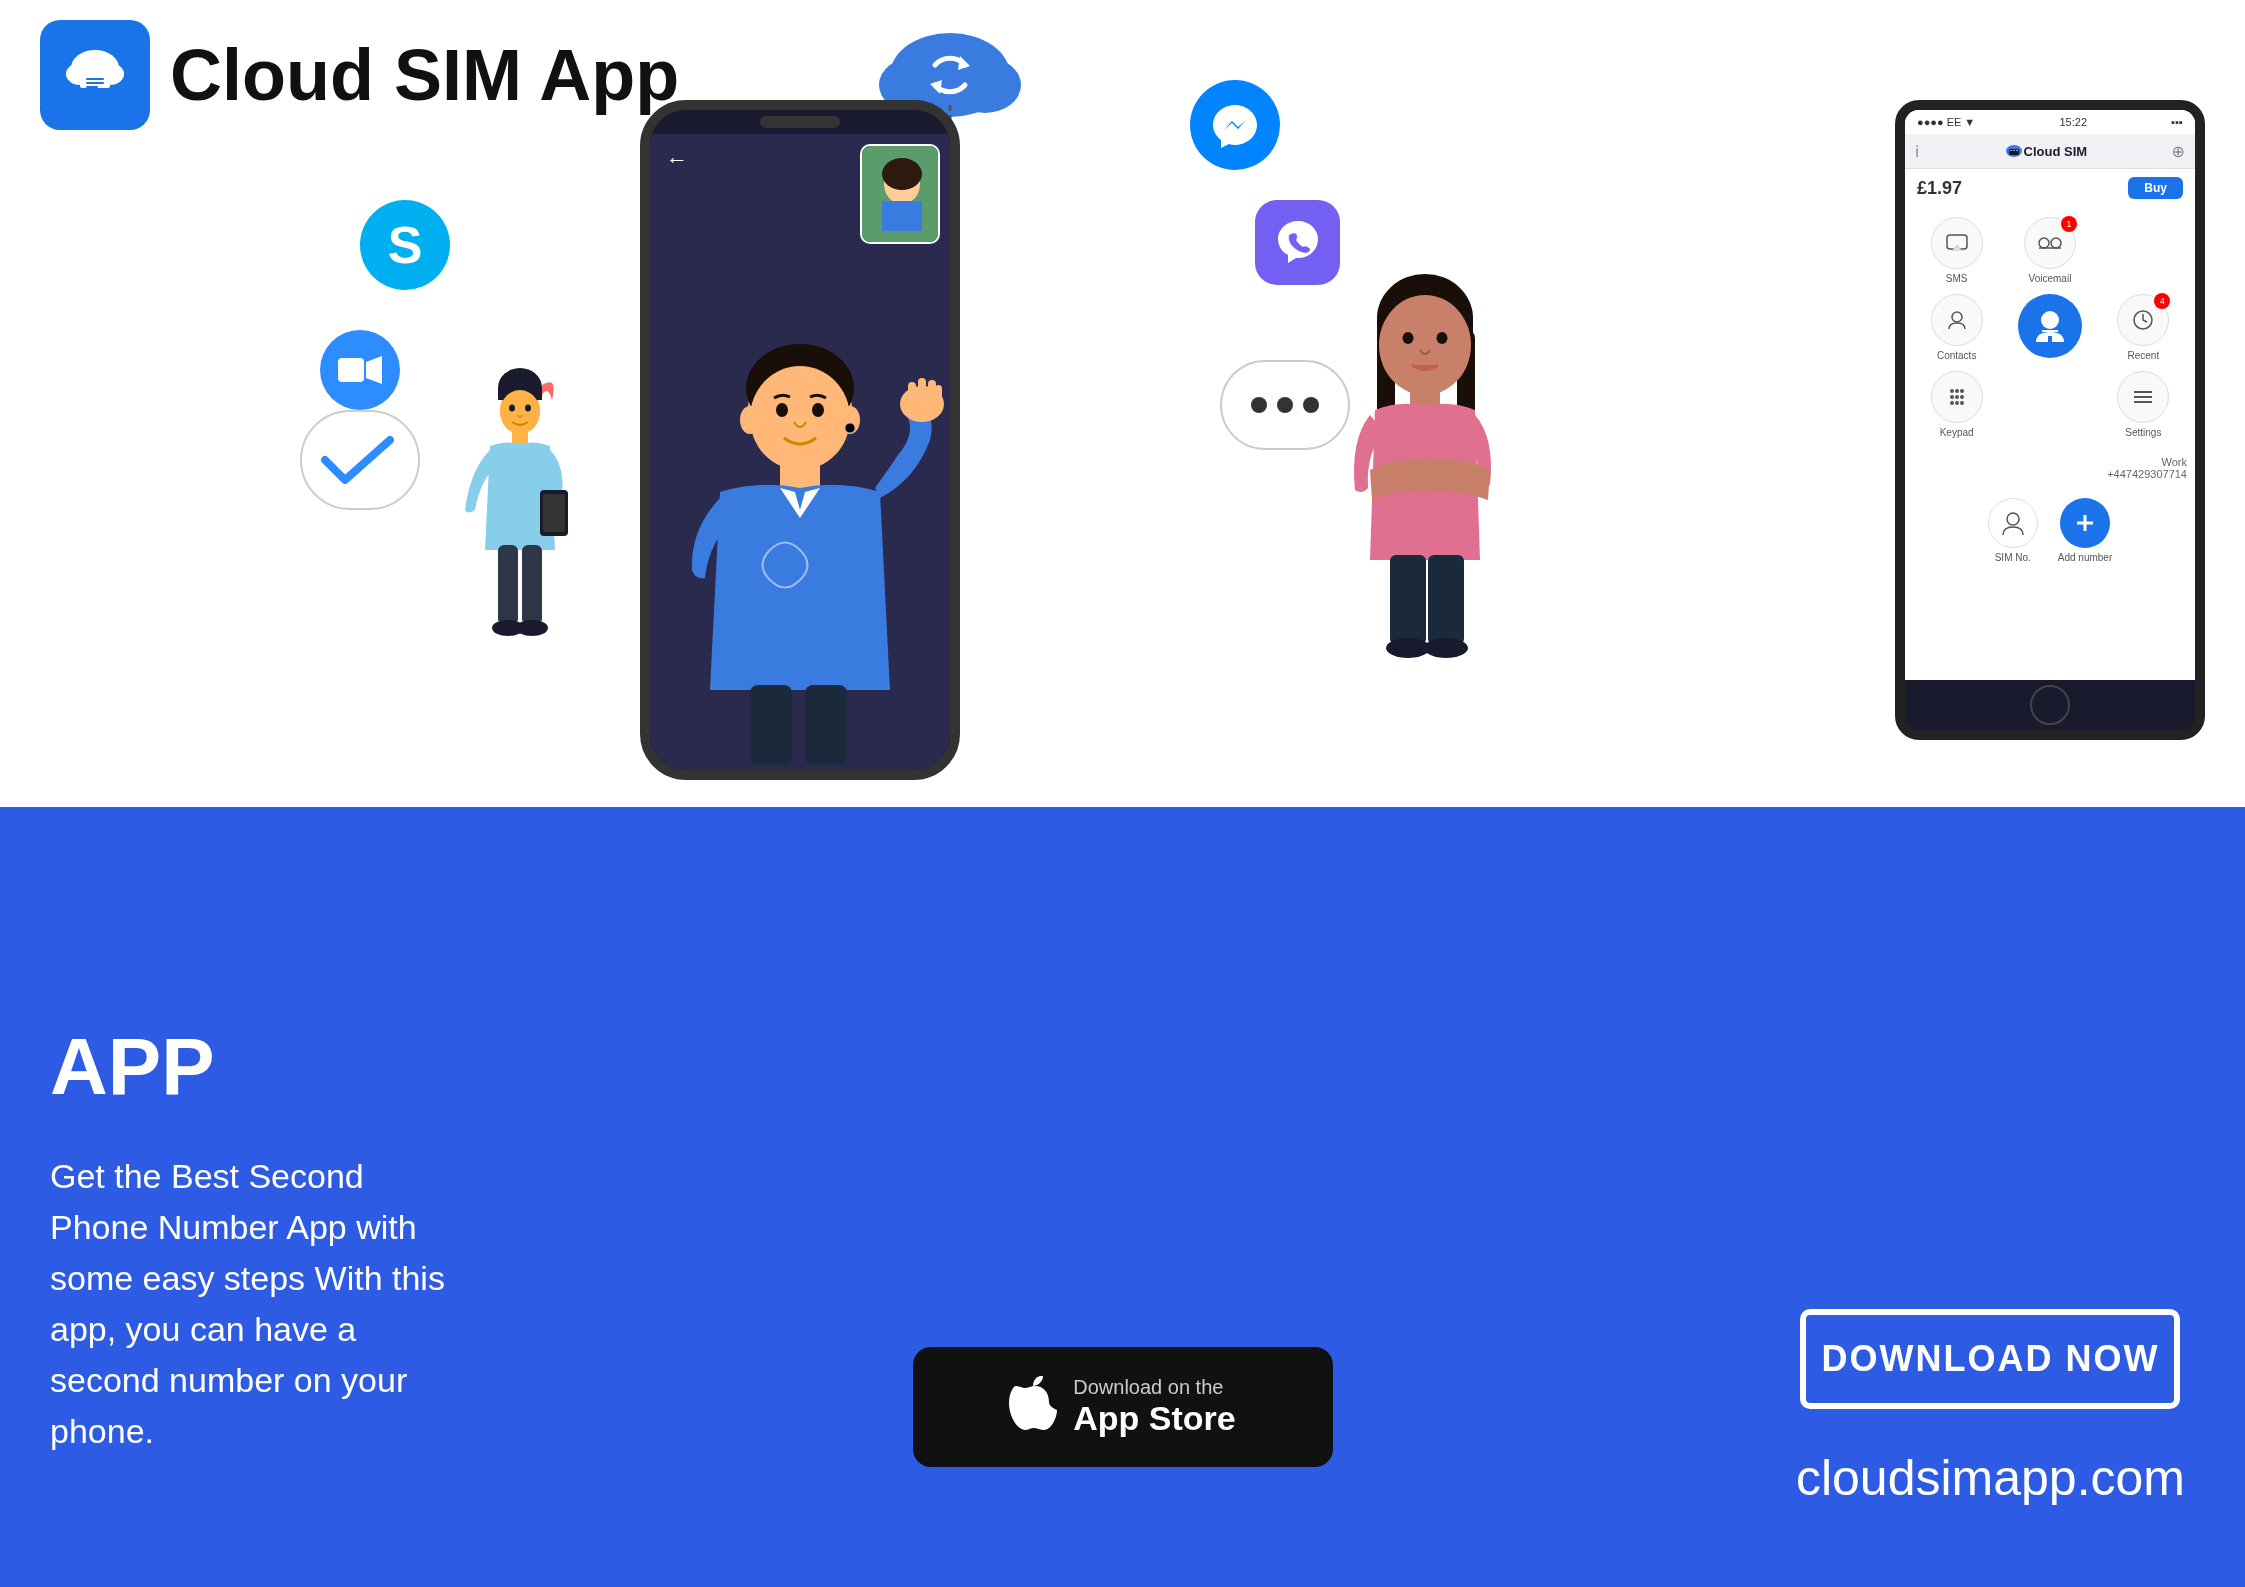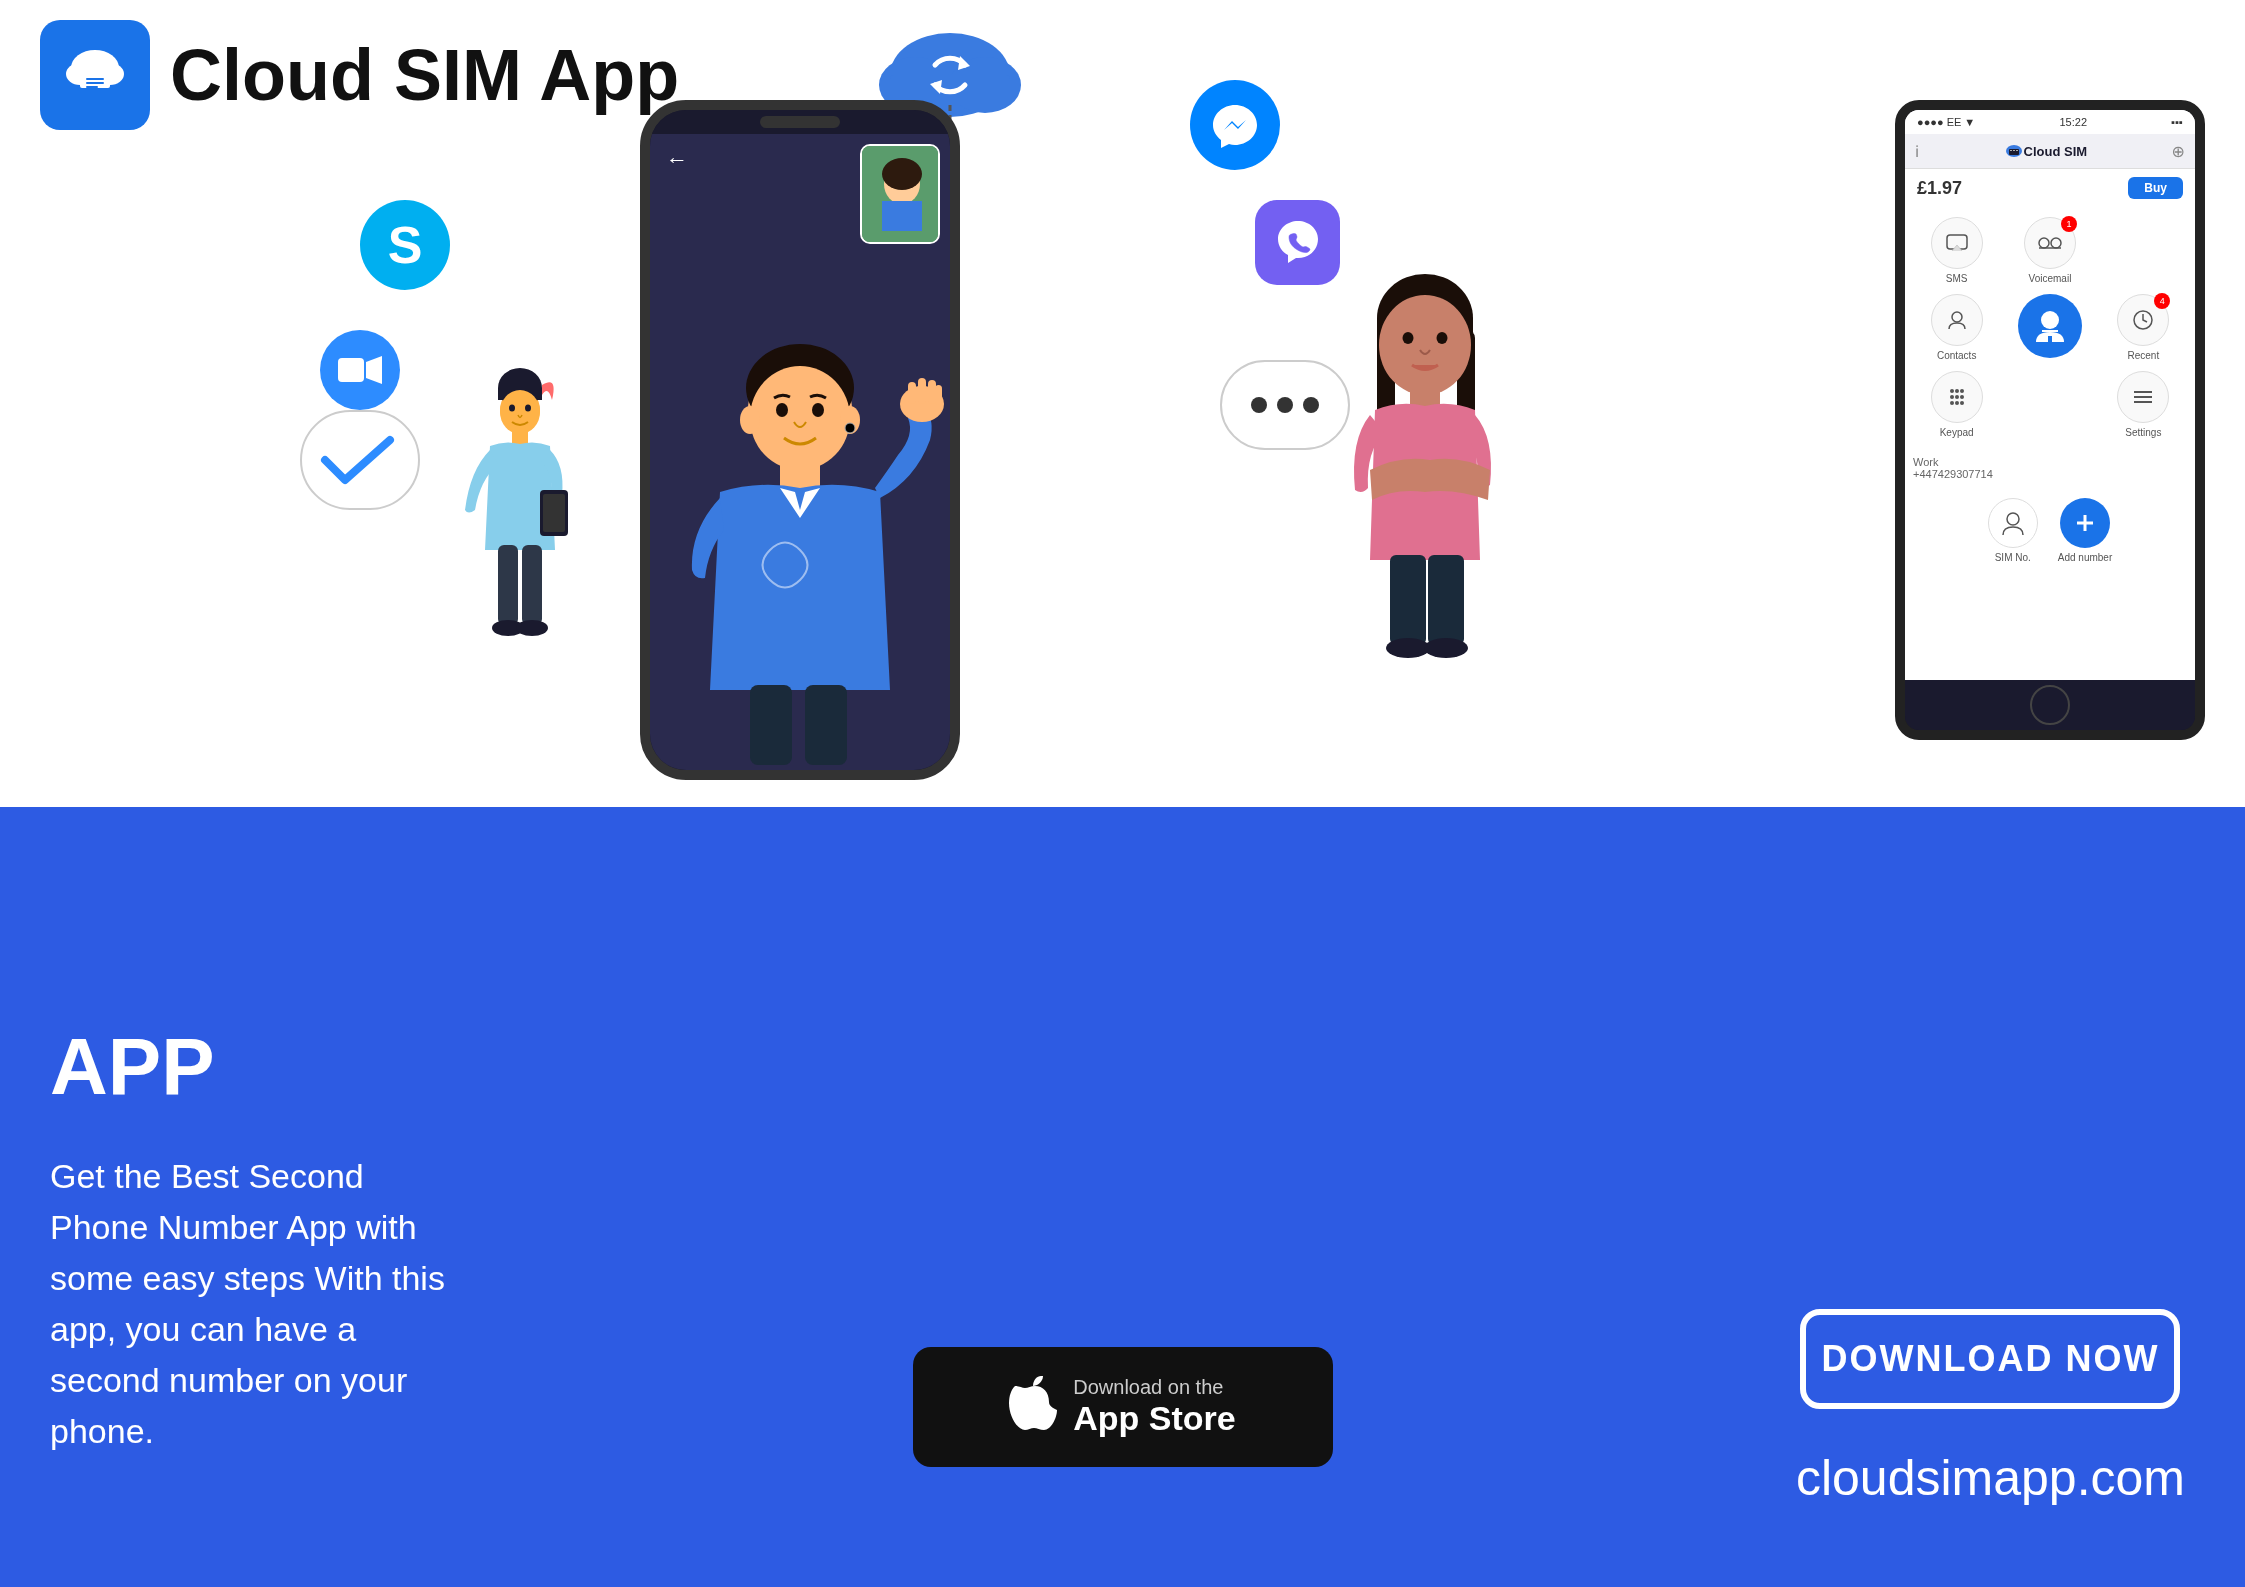--- a/index.html
+++ b/index.html
@@ -244,21 +244,21 @@
       justify-content: center;
     }
 
     .app-icon-label {
       font-size: 10px;
       color: #555;
       text-align: center;
     }
 
     .work-number {
-      text-align: left;
+      text-align: right;
       padding: 8px;
       font-size: 11px;
       color: #666;
     }
 
     .bottom-actions {
       display: flex;
       justify-content: center;
       gap: 20px;
       padding: 10px;
@@ -349,21 +349,21 @@
       display: flex;
       flex-direction: column;
       align-items: center;
       gap: 40px;
     }
 
     .download-now-btn {
       width: 380px;
       height: 100px;
       border: 6px solid white;
-      border-radius: 20px;
+      border-radius: 10px;
       display: flex;
       align-items: center;
       justify-content: center;
       font-size: 36px;
       font-weight: 900;
       color: white;
       letter-spacing: 2px;
       cursor: pointer;
     }
 

